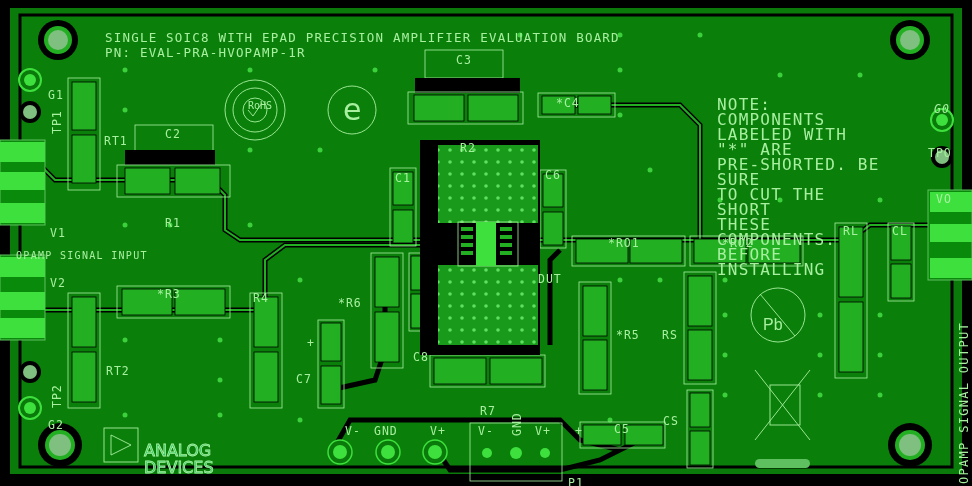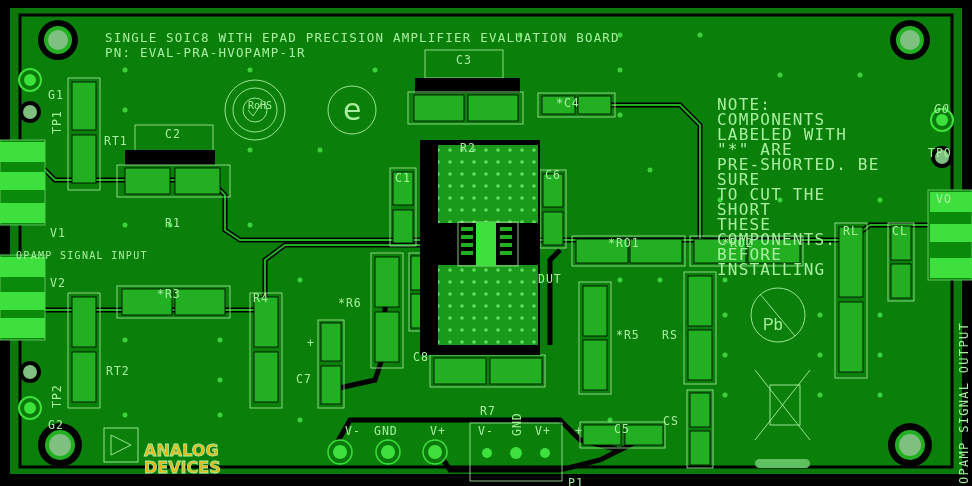--- a/index.html
+++ b/index.html
@@ -289,21 +289,21 @@
   <div style="position:absolute;left:717px;top:81px;font-size:16px;letter-spacing:1.2px;line-height:15px;">
     <div>NOTE: COMPONENTS</div>
     <div>LABELED WITH "*" ARE</div>
     <div>PRE-SHORTED. BE SURE</div>
     <div>TO CUT THE SHORT</div>
     <div>THESE COMPONENTS.</div>
     <div>BEFORE INSTALLING</div>
   </div>
   <div style="position:absolute;left:16px;top:234px;font-size:10px;letter-spacing:1.3px;">OPAMP SIGNAL INPUT</div>
   <div style="position:absolute;left:957px;top:468px;font-size:12px;letter-spacing:1.3px;transform:rotate(-90deg);transform-origin:0 0;white-space:nowrap;">OPAMP SIGNAL OUTPUT</div>
-  <div style="position:absolute;left:144px;top:426px;font-family:'DejaVu Sans',sans-serif;font-size:16px;line-height:17px;font-weight:bold;color:#eab308;-webkit-text-stroke:0.8px #a8f0a0;">
+  <div style="position:absolute;left:144px;top:426px;font-family:'DejaVu Sans',sans-serif;font-size:16px;line-height:17px;font-weight:normal;color:#22c55e;-webkit-text-stroke:0.8px #a8f0a0;">
     <div>ANALOG</div>
     <div>DEVICES</div>
   </div>
   <div style="position:absolute;left:248px;top:84px;font-size:10px;">RoHS</div>
   <div style="position:absolute;left:763px;top:300px;font-family:Liberation Sans, sans-serif;font-size:16px;">Pb</div>
 
   <div style="font-size:11.5px;letter-spacing:1px;">
     <span style="position:absolute;left:48px;top:72px;">G1</span>
     <span style="position:absolute;left:50px;top:118px;transform:rotate(-90deg);transform-origin:0 0;">TP1</span>
     <span style="position:absolute;left:104px;top:118px;">RT1</span>

